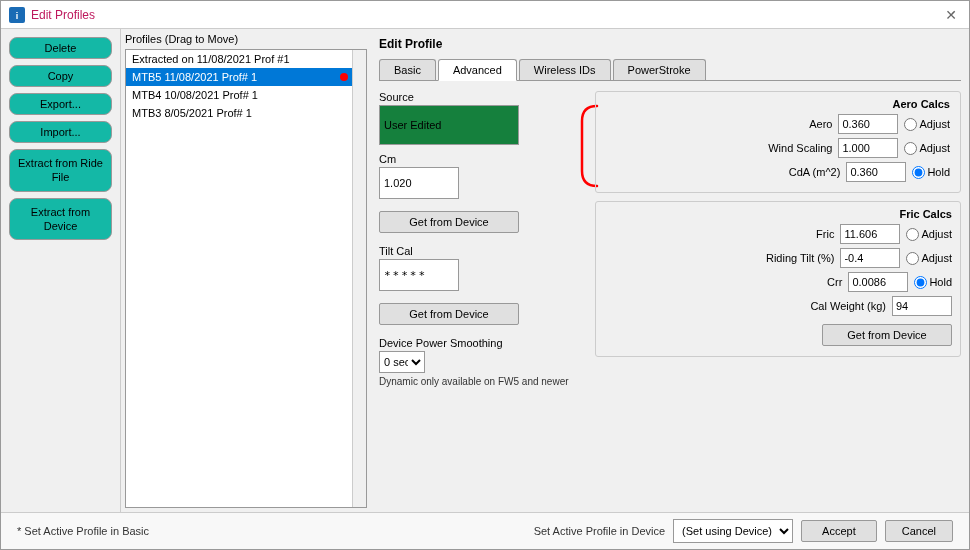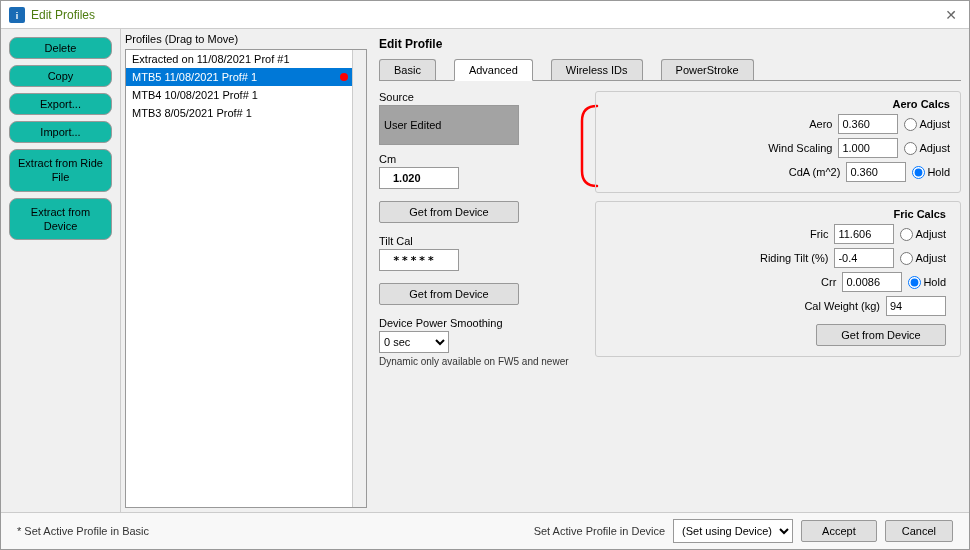--- a/index.html
+++ b/index.html
@@ -44,21 +44,21 @@
       border-radius: 2px;
       display: flex;
       align-items: center;
       justify-content: center;
       color: white;
       font-size: 10px;
       font-weight: bold;
     }
     .title-text {
       font-size: 12px;
-      color: #4d7c0f;
+      color: #be185d;
     }
     .close-btn {
       width: 20px;
       height: 20px;
       background: none;
       border: none;
       cursor: pointer;
       font-size: 14px;
       color: #666;
       display: flex;
@@ -143,21 +143,21 @@
       display: flex;
       flex-direction: column;
     }
     .edit-profile-title {
       font-size: 12px;
       font-weight: bold;
       margin-bottom: 8px;
     }
     .tabs {
       display: flex;
-      gap: 16px;
+      gap: 0;
       border-bottom: 1px solid #999;
       margin-bottom: 10px;
     }
     .tab {
       padding: 4px 14px;
       border: 1px solid #999;
       border-bottom: none;
       background: #e0e0e0;
       cursor: pointer;
       font-size: 11px;
@@ -189,27 +189,26 @@
     .field-group {
       display: flex;
       flex-direction: column;
       gap: 2px;
     }
     .field-label {
       font-size: 11px;
       color: #000;
     }
     .field-input {
-      height: 22px;
-      border: 1px solid #999;
-      padding: 2px 13px;
+      height: 32px;
+      border: 1px solid #999;
+      padding: 2px 4px;
       font-size: 11px;
       background: #fff;
       width: 100%;
-      font-weight: bold;
     }
     .field-input-narrow {
       width: 80px;
     }
     .get-from-device-btn {
       background: #e0e0e0;
       border: 1px solid #999;
       border-radius: 2px;
       padding: 4px 12px;
       cursor: pointer;
@@ -230,21 +229,21 @@
     .smoothing-row {
       display: flex;
       align-items: center;
       gap: 4px;
     }
     .smoothing-select {
       height: 22px;
       border: 1px solid #999;
       font-size: 11px;
       background: #fff;
-      width: 70px;
+      width: 46px;
     }
     .smoothing-note {
       font-size: 10px;
       color: #333;
       line-height: 1.3;
     }
     .aero-section {
       border: 1px solid #ccc;
       padding: 6px 10px;
       position: relative;
@@ -282,21 +281,21 @@
       gap: 2px;
     }
     .radio-label {
       font-size: 11px;
       display: flex;
       align-items: center;
       gap: 2px;
     }
     .fric-section {
       border: 1px solid #ccc;
-      padding: 6px 14px;
+      padding: 6px 8px;
       border-radius: 3px;
       margin-top: 8px;
     }
     .bottom-bar {
       border-top: 1px solid #ccc;
       padding: 8px;
       display: flex;
       align-items: center;
       justify-content: space-between;
     }
@@ -376,21 +375,21 @@
       font-size: 11px;
       background: #fff;
       padding: 0 4px;
     }
     .source-input {
       width: 140px;
       height: 40px;
       border: 1px solid #999;
       padding: 14px 4px;
       font-size: 11px;
-      background: #a3a3a3;
+      background: #15803d;
     }
     .right-edit-inner {
       position: relative;
     }
   </style>
 </head>
 <body>
 
 <div class="window">
 

